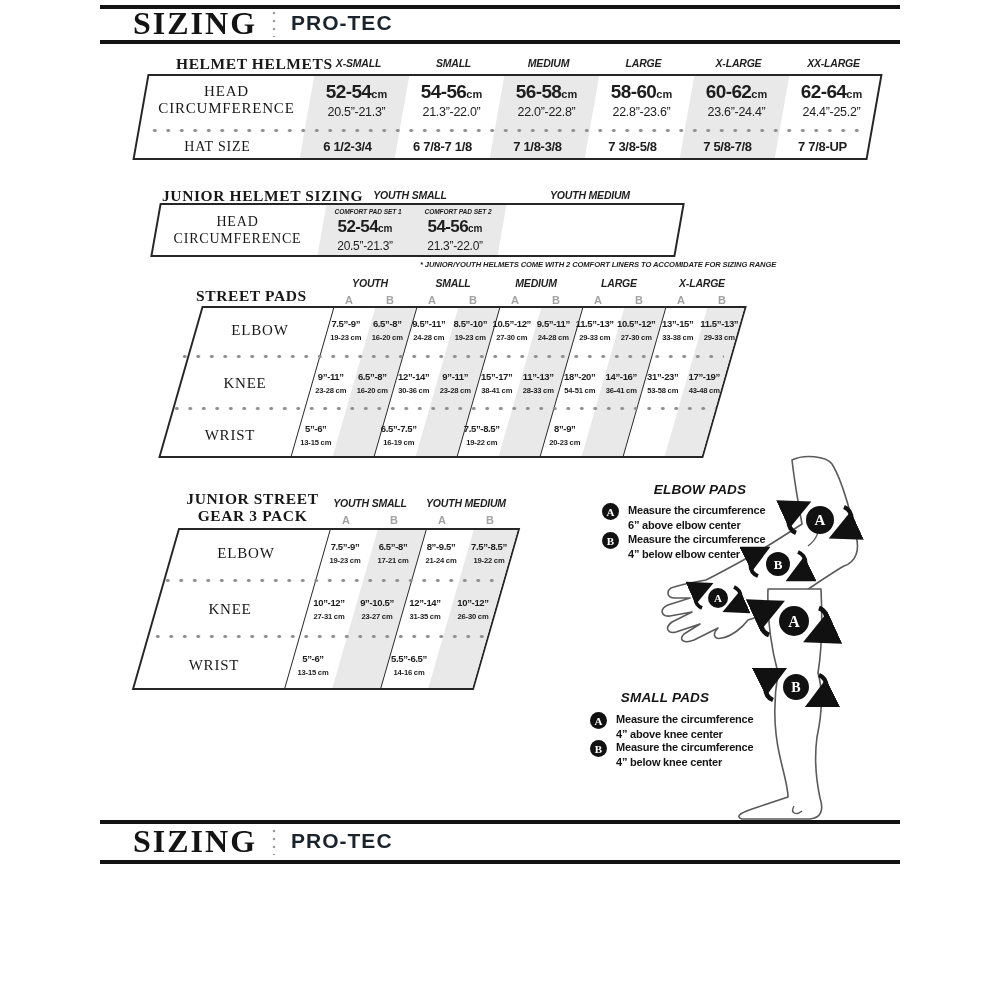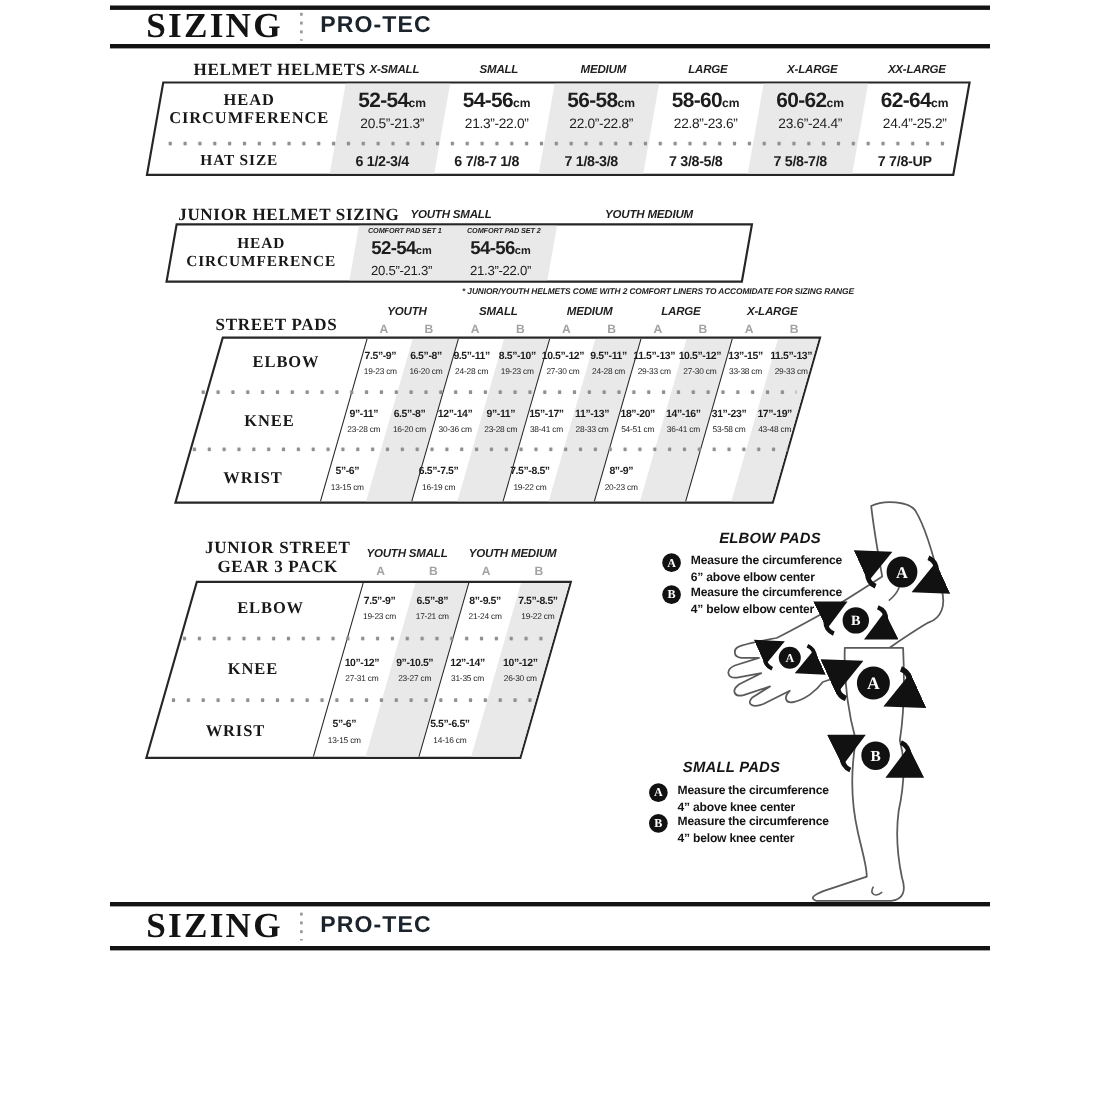--- a/index.html
+++ b/index.html
@@ -14,30 +14,30 @@
   .slab{font-family:"Liberation Serif",serif;font-weight:700;color:#181818;letter-spacing:.6px}
   .sec-title{font-size:15.5px}
   .ithead{font-style:italic;font-weight:700;font-size:10.5px;color:#1f1f1f;text-align:center;letter-spacing:-.2px;white-space:nowrap}
   .ptable{position:absolute}
   .skew{position:absolute;inset:0;border:2px solid #262626;transform:skewX(-10deg);overflow:hidden}
   .skew16{transform:skewX(-16deg)}
   .stripe{position:absolute;top:0;bottom:0;background:#e9e9e9}
   .diag{position:absolute;top:0;bottom:0;width:0;border-left:1.7px solid #262626}
   .trow{position:absolute;display:flex;align-items:center}
   .lblcell{display:flex;flex-direction:column;align-items:center;justify-content:center;text-align:center}
-  .rowlbl{font-family:"Liberation Serif",serif;font-weight:700;font-size:15px;letter-spacing:.8px;color:#181818;line-height:17px}
+  .rowlbl{font-family:"Liberation Serif",serif;font-weight:400;font-size:15px;letter-spacing:.8px;color:#181818;line-height:17px}
   .tcell{flex:0 0 auto;display:flex;flex-direction:column;align-items:center;justify-content:center;text-align:center}
   .bignum{font-weight:700;font-size:19px;letter-spacing:-.6px;white-space:nowrap;line-height:21px}
   .cmsuf{font-size:11px;font-weight:700;letter-spacing:0}
   .inches{font-weight:400;font-size:12.5px;letter-spacing:-.3px;white-space:nowrap;line-height:15px}
   .hat{font-weight:700;font-size:13px;letter-spacing:-.3px;white-space:nowrap}
   .dots{position:absolute;height:5px;background-image:radial-gradient(circle,#8f8f8f 1.6px,transparent 1.9px);background-size:13.5px 5px;background-position:2px 50%;background-repeat:repeat-x}
   .setlbl{font-style:italic;font-weight:700;font-size:6.6px;letter-spacing:-.1px;white-space:nowrap;line-height:9px}
   .sin{font-weight:700;font-size:9.5px;letter-spacing:-.35px;white-space:nowrap;line-height:12px}
-  .scm{font-weight:400;font-size:7.6px;letter-spacing:-.2px;white-space:nowrap;line-height:11px;margin-top:2px}
+  .scm{font-weight:700;font-size:7.6px;letter-spacing:-.2px;white-space:nowrap;line-height:11px;margin-top:2px}
   .abh{position:absolute;width:20px;text-align:center;font-weight:700;font-size:11px;color:#a3a3a3}
   .gtitle{font-style:italic;font-weight:700;font-size:13.5px;letter-spacing:.2px;color:#141414;text-align:center;white-space:nowrap}
   .grow{position:absolute;display:flex;gap:9px;align-items:flex-start}
   .gline{font-weight:700;font-size:11px;line-height:14.5px;letter-spacing:-.2px;color:#141414;white-space:nowrap}
   .mk{flex:0 0 auto;display:flex;align-items:center;justify-content:center;width:17px;height:17px;border-radius:50%;background:#111;color:#fff;font-family:"Liberation Serif",serif;font-weight:700;font-size:11px}
   .footnote{font-style:italic;font-weight:700;font-size:7.6px;letter-spacing:-.1px;color:#222;text-align:right;white-space:nowrap}
   svg text.mktxt{font-family:"Liberation Serif",serif;font-weight:700;fill:#fff;text-anchor:middle}
 </style>
 </head>
 <body>

